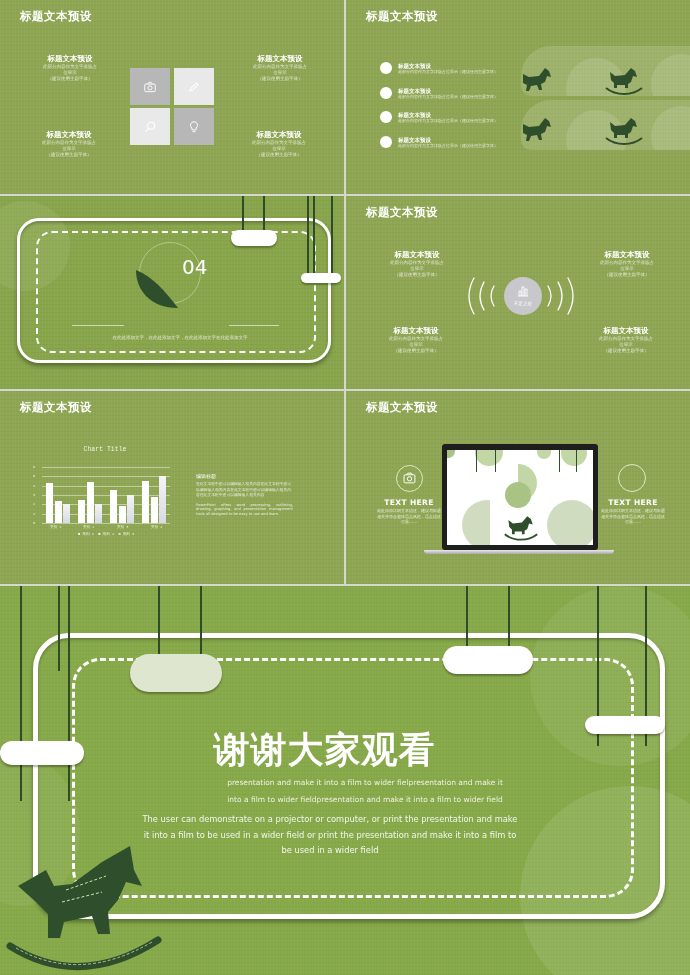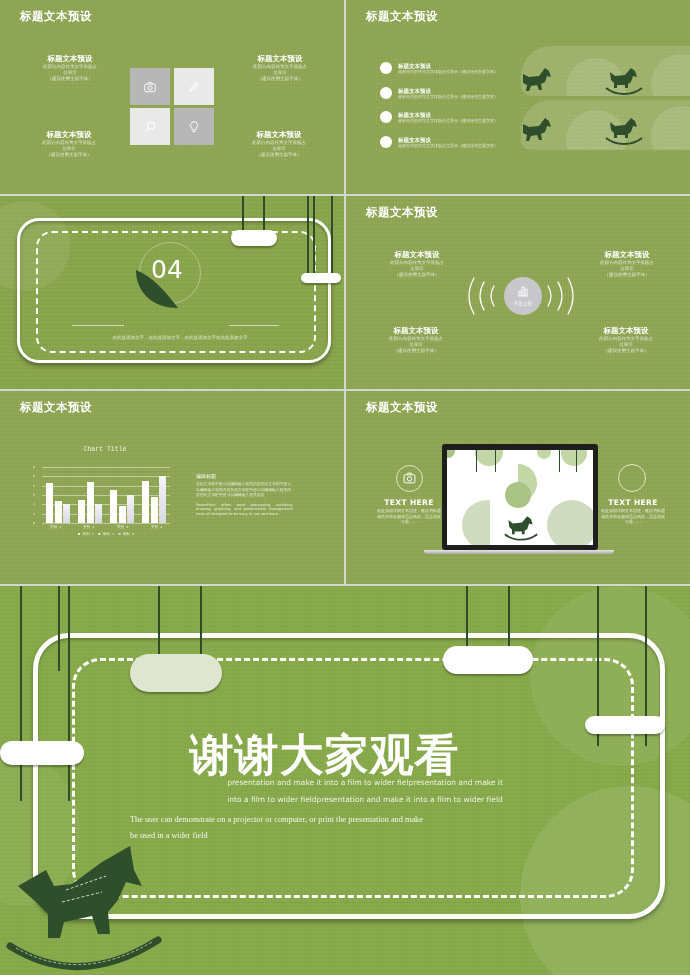--- a/index.html
+++ b/index.html
@@ -190,21 +190,21 @@
   <div class="string" style="left:307px;top:0;height:82px;"></div>
   <div class="string" style="left:313px;top:0;height:82px;"></div>
   <div class="string" style="left:331px;top:0;height:82px;"></div>
   <div class="cloud" style="left:231px;top:34px;width:46px;height:16px;border-radius:10px;"></div>
   <div class="cloud" style="left:301px;top:77px;width:40px;height:10px;border-radius:6px;"></div>
 
   <div style="position:absolute;left:139px;top:46px;width:62px;height:62px;border-radius:50%;border:1px solid rgba(255,255,255,0.35);"></div>
   <svg style="position:absolute;left:134px;top:72px;" width="46" height="44" viewBox="0 0 46 44">
       <path d="M2 2C2 22 16 40 44 40 32 24 18 8 2 2z" fill="#2f4f2c"></path>
     </svg>
-  <div style="position:absolute;left:151px;top:59px;font-size:25px;color:#fff;">04</div>
+  <div style="position:absolute;left:182px;top:59px;font-size:20px;color:#fff;">04</div>
 
   <div style="position:absolute;left:72px;top:129px;width:52px;height:0.8px;background:rgba(255,255,255,0.6);"></div>
   <div style="position:absolute;left:229px;top:129px;width:50px;height:0.8px;background:rgba(255,255,255,0.6);"></div>
   <div style="position:absolute;left:0;width:360px;top:139px;text-align:center;color:#fff;font-size:4.5px;opacity:0.8;">在此处添加文字，在此处添加文字，在此处添加文字在此处添加文字</div>
 </div>
 
 <div class="slide s4">
   <div class="slide-title">标题文本预设</div>
 
   <div class="blk" style="left:26px;top:54px;">
@@ -374,20 +374,21 @@
   <div class="cloud" style="left:443px;top:60px;width:90px;height:28px;border-radius:16px;"></div>
   <div class="cloud" style="left:585px;top:130px;width:80px;height:18px;border-radius:10px;"></div>
 
   <svg style="position:absolute;left:6px;top:256px;" width="156" height="130" viewBox="0 0 156 130">
     <path d="M12 44 L40 28 L48 44 L66 42 L96 20 L124 4 L128 28 L136 44 L120 40 L112 58 L102 70 L104 92 L92 92 L86 74 L58 80 L54 96 L42 96 L42 72 L30 60 Z" fill="#2f4f2c"></path>
     <path d="M4 104 Q74 148 152 98" stroke="#2f4f2c" stroke-width="7" fill="none" stroke-linecap="round"></path>
     <path d="M60 48 L100 34 M56 60 L96 50" stroke="#cfe0b5" stroke-width="1" stroke-dasharray="3 2" fill="none"></path>
     <path d="M10 106 Q74 142 146 100" stroke="#cfe0b5" stroke-width="0.8" stroke-dasharray="3 2" fill="none"></path>
   </svg>
 
-  <div style="position:absolute;left:0;width:649px;top:140px;text-align:center;color:#fff;font-size:44px;font-weight:bold;letter-spacing:1px;">谢谢大家观看</div>
+  <div style="position:absolute;left:0;width:649px;top:140px;text-align:center;color:#fff;font-size:36px;font-weight:bold;letter-spacing:1px;">谢谢大家观看</div>
   <div style="position:absolute;left:0;width:730px;top:192px;text-align:center;color:#fff;font-size:7.5px;opacity:0.85;">presentation and make it into a film to wider fielpresentation and make it</div>
   <div style="position:absolute;left:0;width:730px;top:209px;text-align:center;color:#fff;font-size:7.5px;opacity:0.85;">into a film to wider fieldpresentation and make it into a film to wider field</div>
-  <div style="position:absolute;left:130px;width:400px;top:226px;text-align:left;color:#fff;font-size:8.3px;line-height:15.5px;opacity:0.9;font-family:Liberation Serif, serif;">
+  <div style="position:absolute;left:130px;width:400px;top:226px;text-align:center;color:#fff;font-size:8.3px;line-height:15.5px;opacity:0.9;">
     <div>The user can demonstrate on a projector or computer, or print the presentation and make</div>
+    <div>it into a film to be used in a wider field or print the presentation and make it into a film to</div>
     <div>be used in a wider field</div>
   </div>
 </div>
 
 </body></html>

